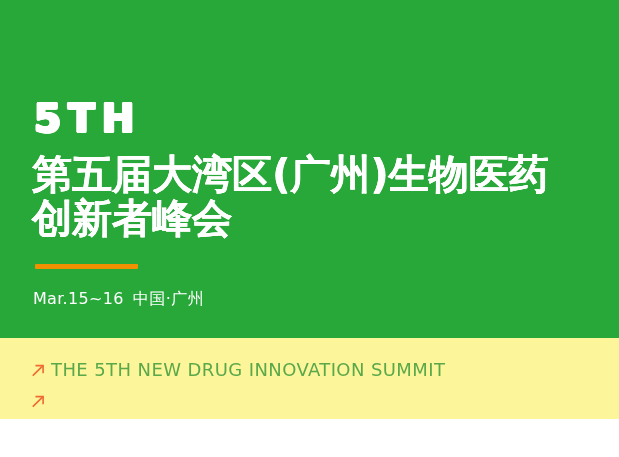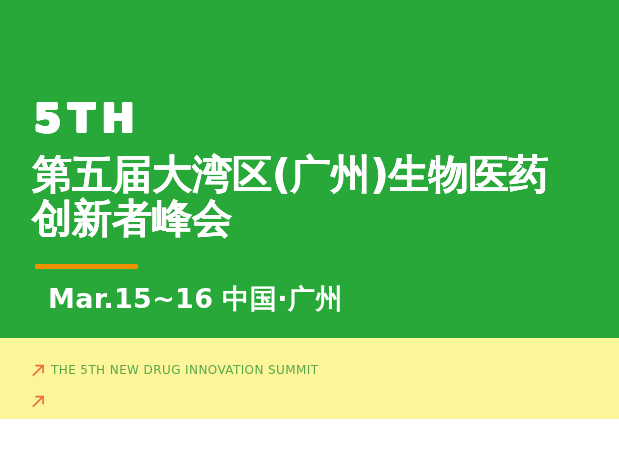--- a/index.html
+++ b/index.html
@@ -80,26 +80,26 @@
     left: 35px;
     top: 264px;
     width: 103px;
     height: 5px;
     background: #f29100;
     border-radius: 1px;
   }
   
   .datePlace {
     position: absolute;
-    left: 48px;
+    left: 33px;
     top: 285px;
     color: #ffffff;
-    font-size: 27px;
+    font-size: 16px;
     line-height: 28px;
-    font-weight: 700;
+    font-weight: 400;
     white-space: nowrap;
     font-family: "DejaVu Sans", "Liberation Sans", sans-serif;
   }
   .datePlace .dp-en { letter-spacing: 0.3px; }
   .datePlace .dp-gap { display: inline-block; width: 9px; }
   .datePlace .dp-cn { letter-spacing: 0.5px; }
 
   
   .caption-list {
     position: absolute;
@@ -114,21 +114,21 @@
   }
   .arrow-icon {
     width: 15px;
     height: 15px;
     margin-right: 5px;
     flex: 0 0 auto;
     display: block;
   }
   .caption-text {
     color: #5aa84a;
-    font-size: 12px;
+    font-size: 18px;
     line-height: 18px;
     letter-spacing: 0.4px;
     white-space: nowrap;
     font-family: "DejaVu Sans", "Liberation Sans", sans-serif;
   }
   .caption-text.row2 { letter-spacing: 0.6px; }
 </style>
 </head>
 <body>
 

